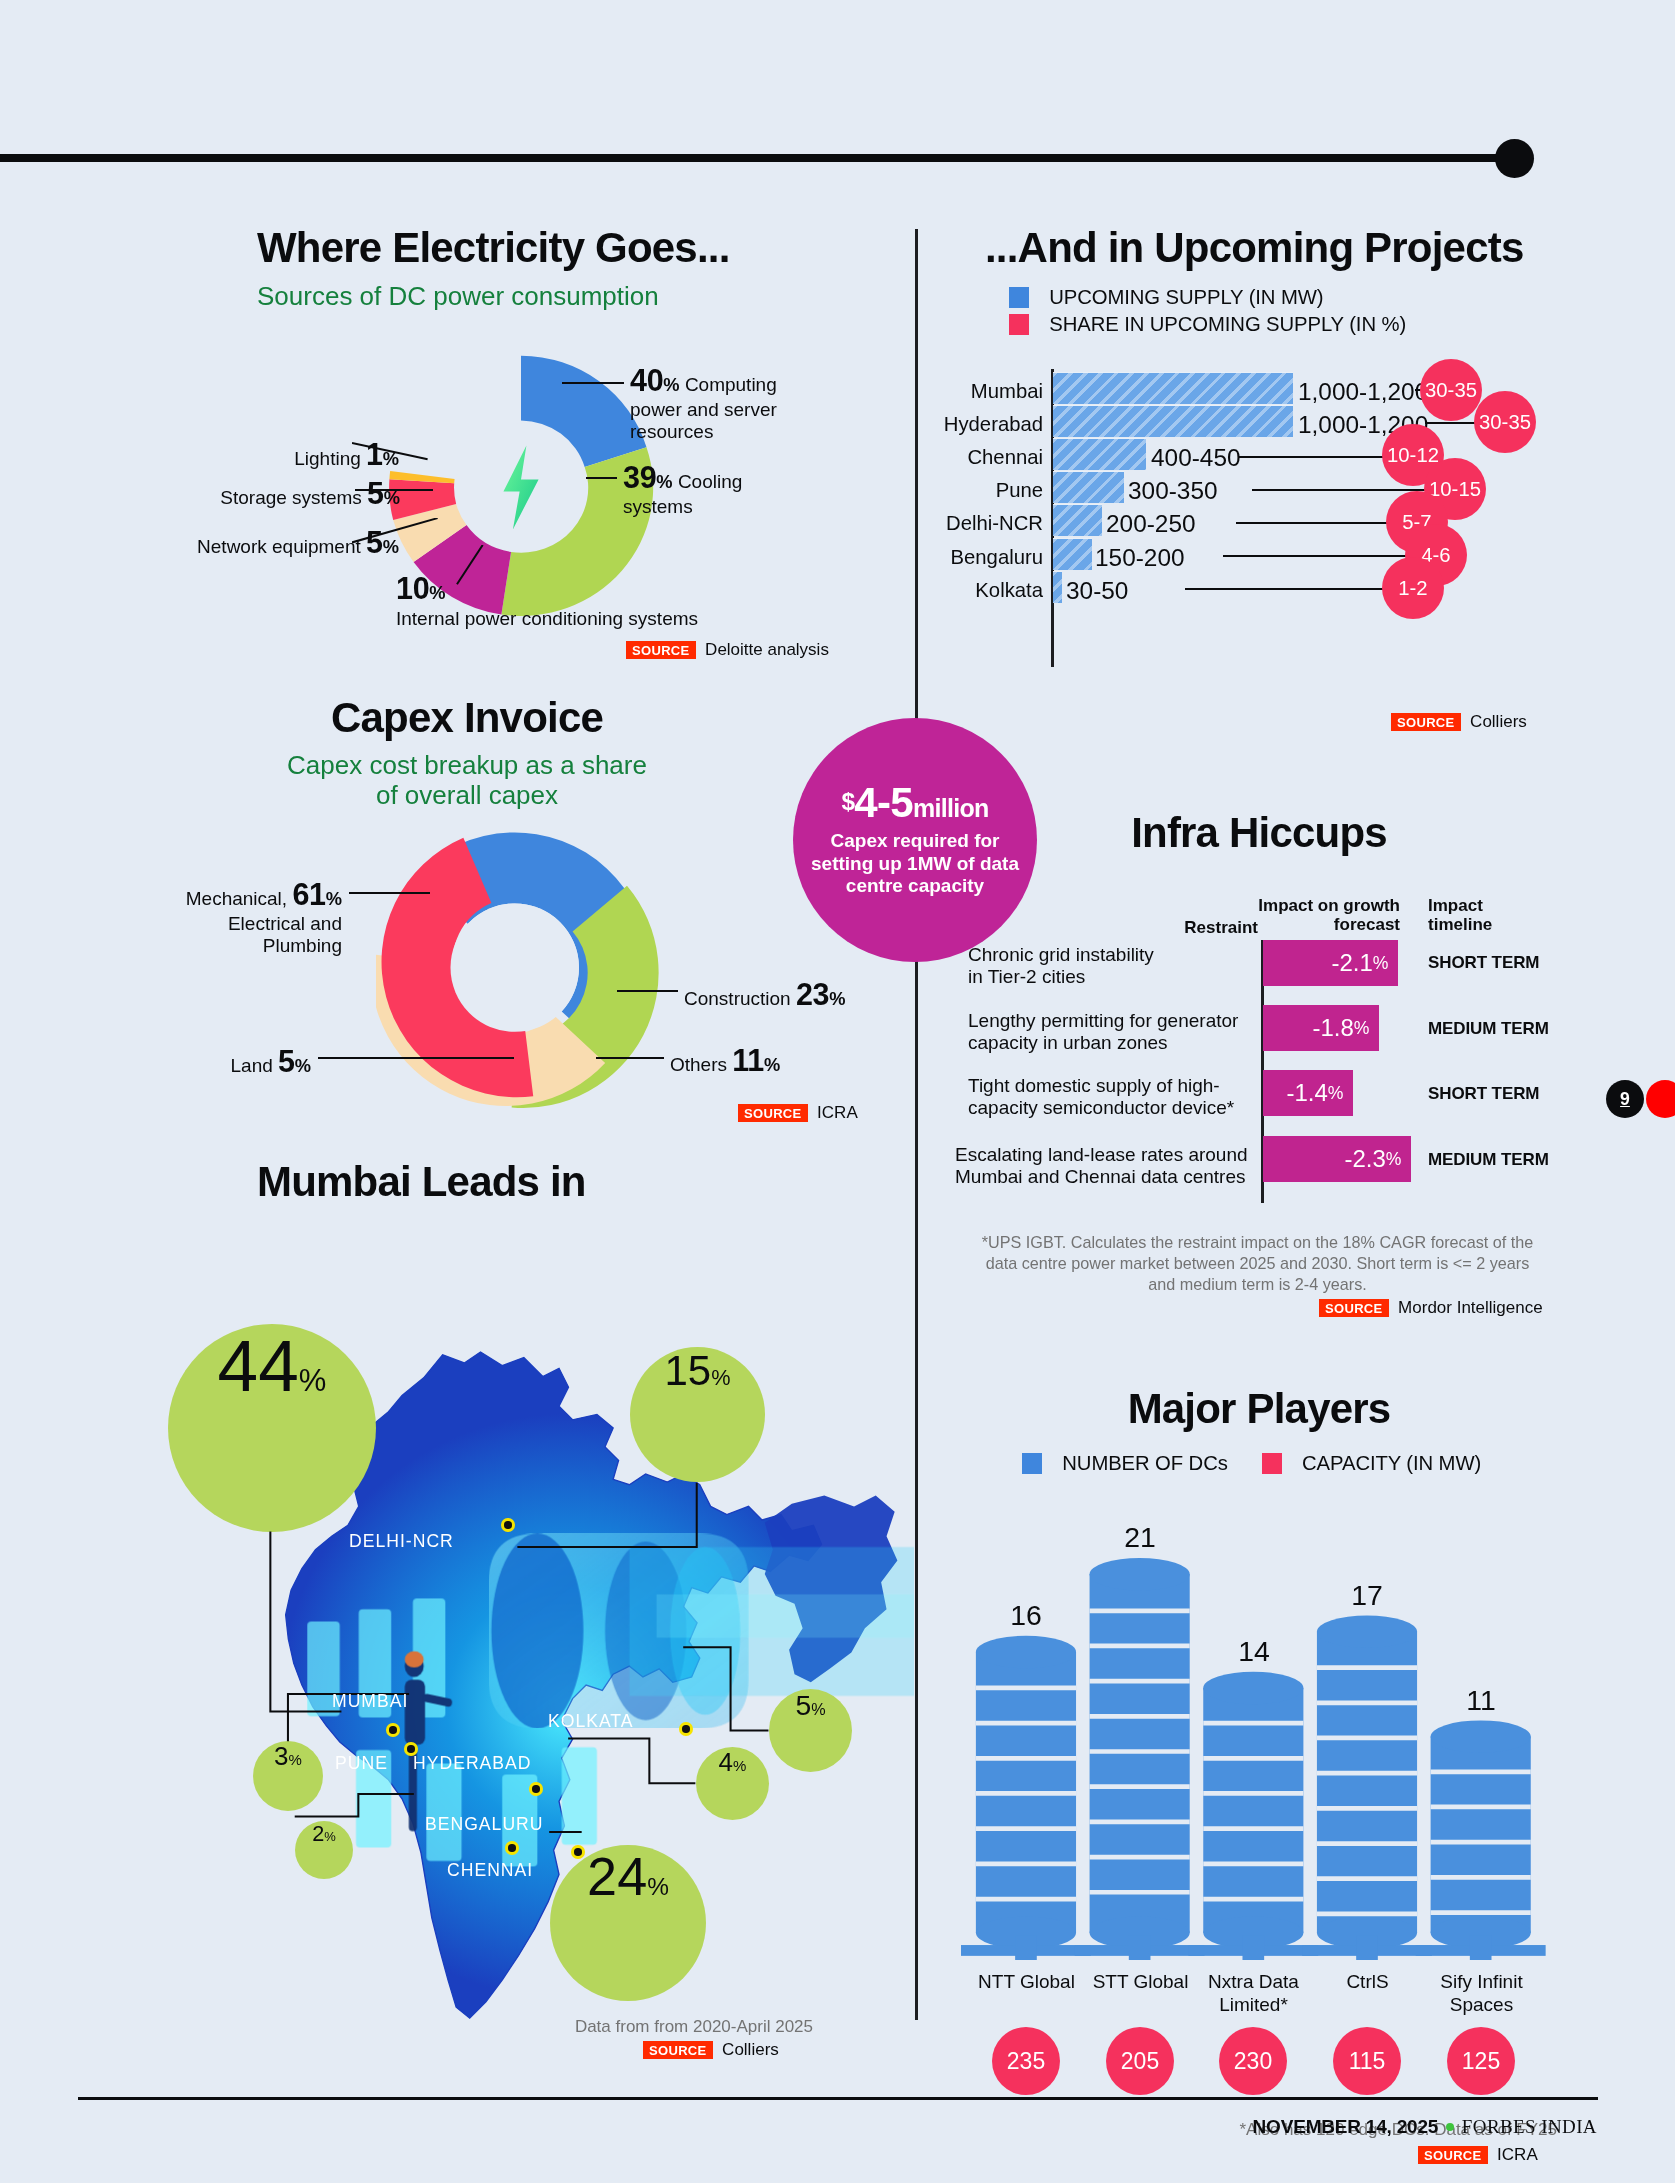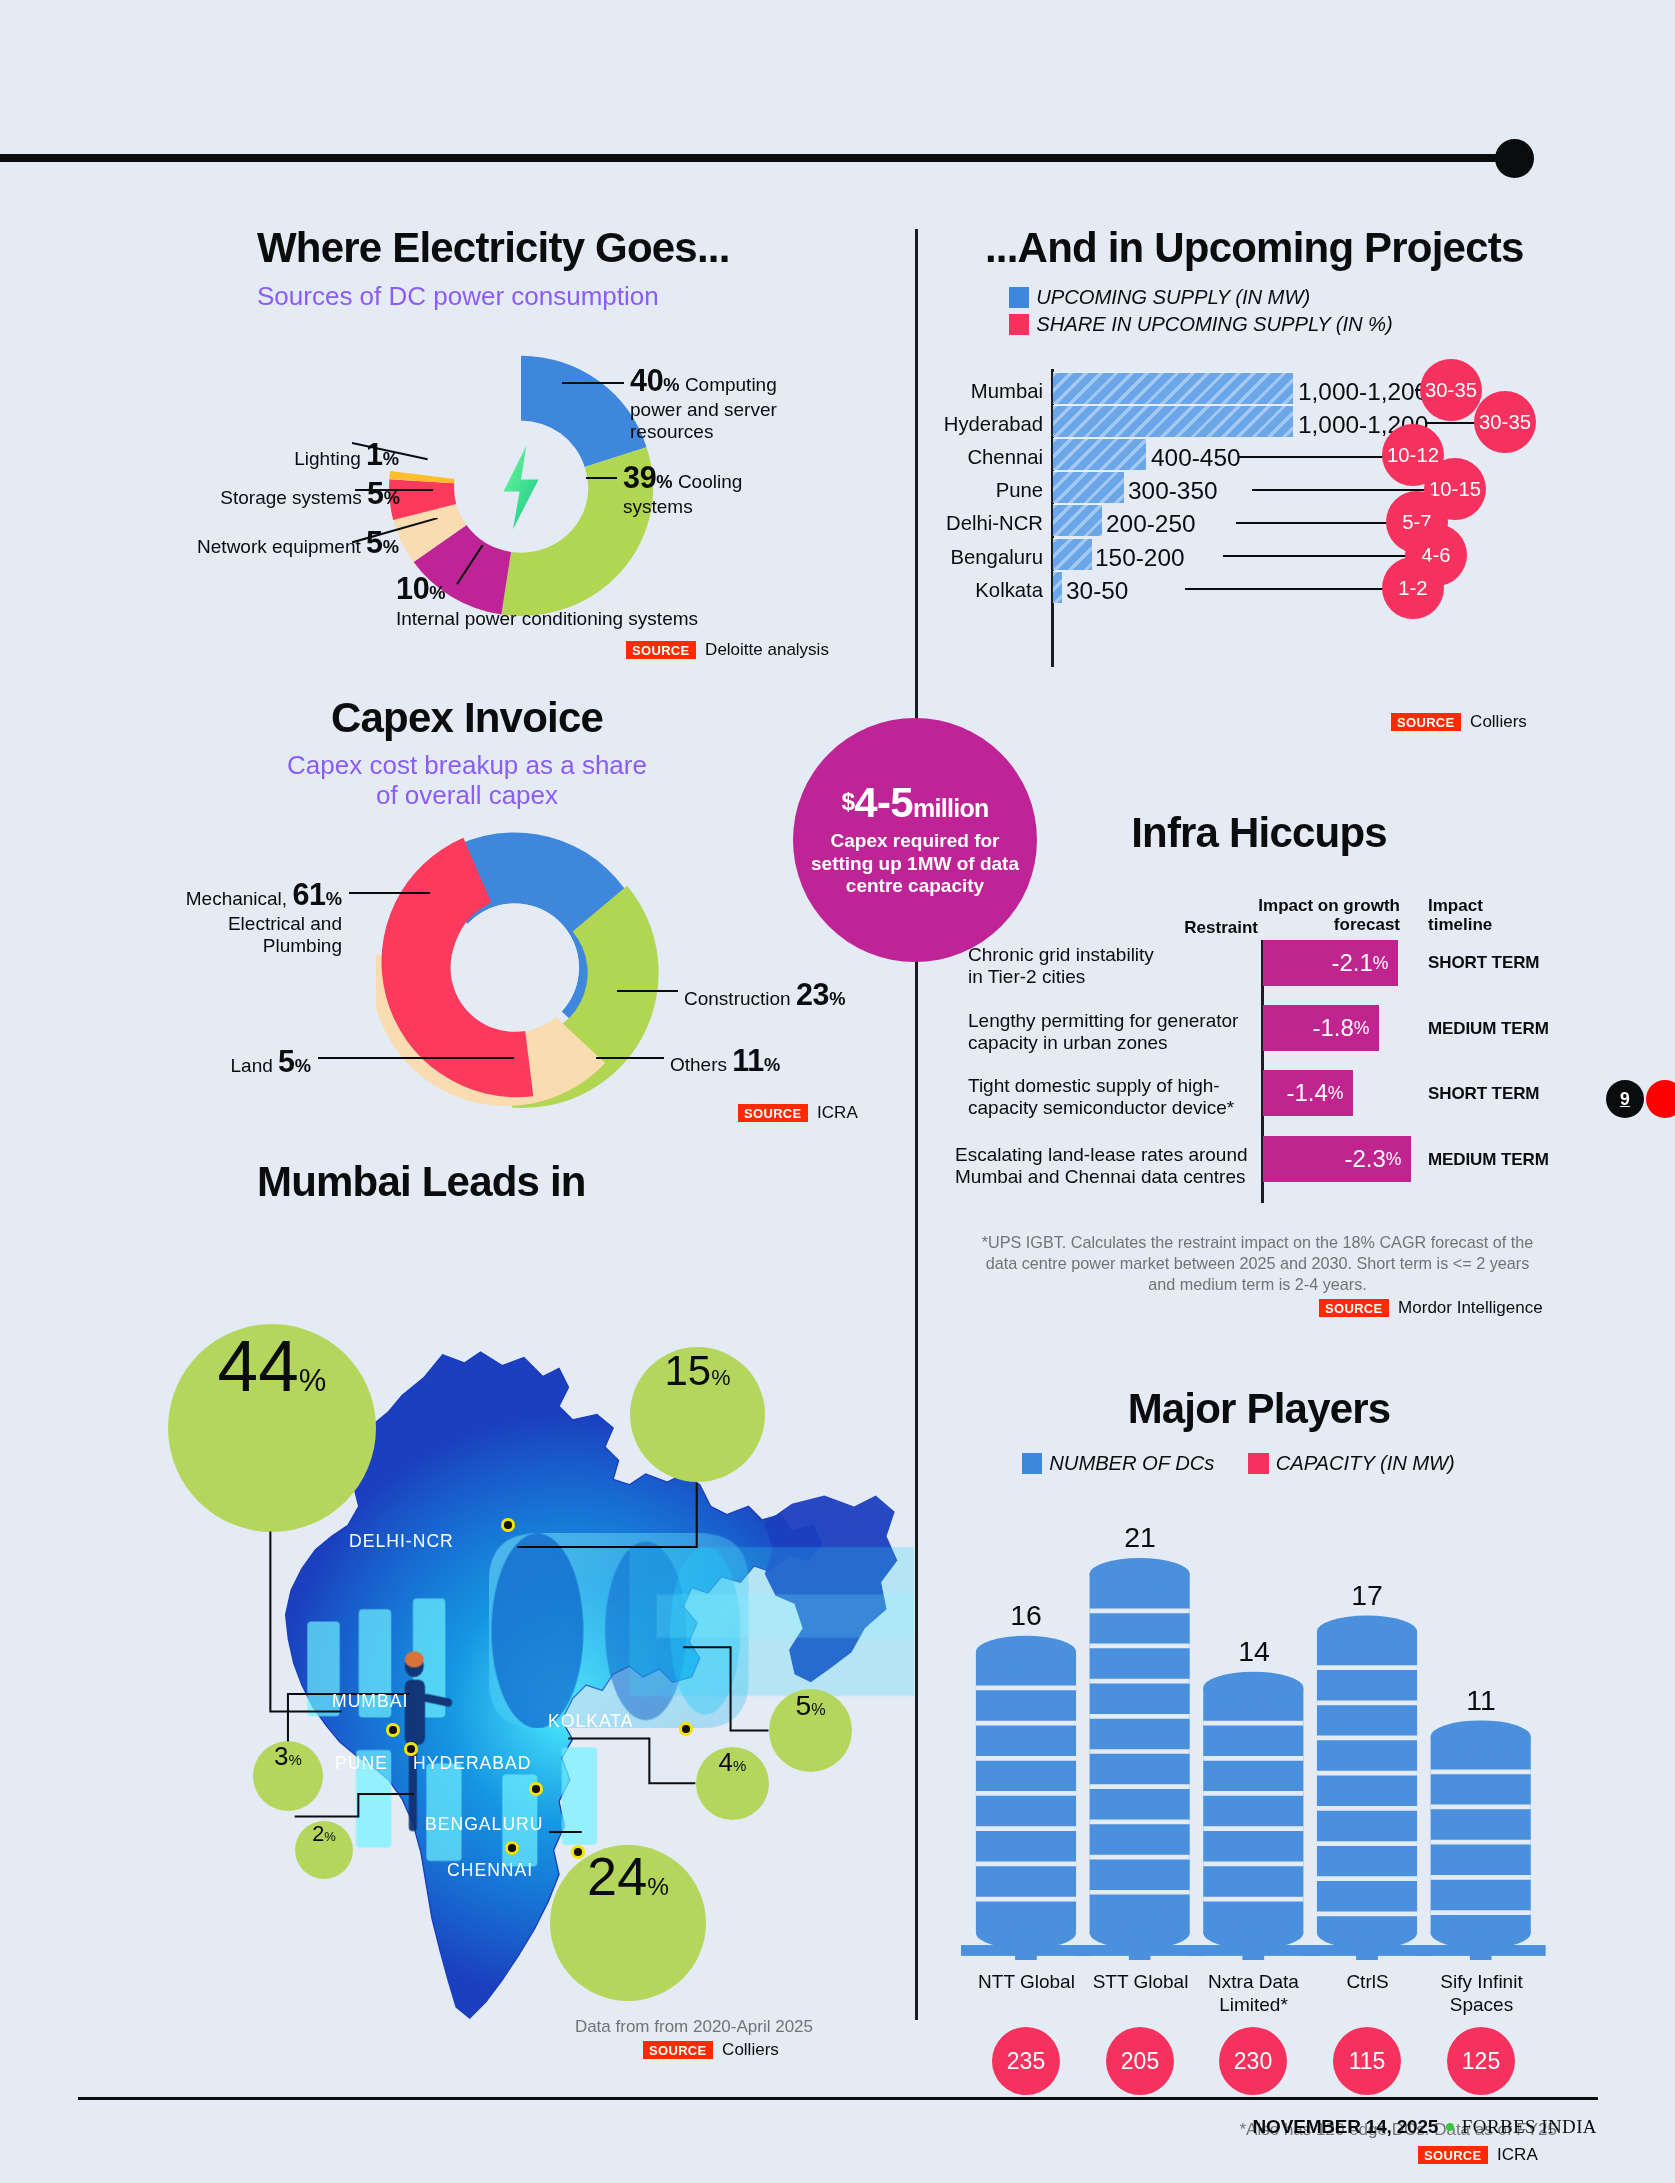--- a/index.html
+++ b/index.html
@@ -13,21 +13,21 @@
 
   
   .top-rule { position: absolute; left: 0; top: 154px; width: 1529px; height: 8.1px; background: #0b0c0e; }
   .top-dot { position: absolute; left: 1495px; top: 139px; width: 39px; height: 39px; border-radius: 50%; background: #0b0c0e; }
 
   
   .v-divider { position: absolute; left: 915px; top: 229px; width: 3.4px; height: 1791px; background: #1c1d20; }
 
   
   .h1 { font-weight: 800; font-size: 42px; letter-spacing: -0.8px; color: #0b0c0e; line-height: 1.02; }
-  .sub { font-size: 26px; color: #8b5cf6; line-height: 1.15; font-weight: 400; }
+  .sub { font-size: 26px; color: #15803d; line-height: 1.15; font-weight: 400; }
   .src-wrap { display: flex; align-items: center; gap: 9.5px; }
   .src-badge { background: #ff2a00; color: #fff; font-size: 13px; font-weight: 700; letter-spacing: 0.3px; padding: 2.7px 6.1px 2.7px 6.1px; line-height: 1; }
   .src-name { font-size: 17px; color: #0b0c0e; }
   .note { font-size: 16.2px; color: #737373; line-height: 1.3; }
 
   
   .lab { position: absolute; font-size: 19px; color: #0b0c0e; line-height: 1.18; }
   .lab b { font-size: 30.5px; font-weight: 800; letter-spacing: -0.3px; }
   .pct { font-size: 18.3px; font-weight: 700; }
   .leader { position: absolute; background: #0b0c0e; height: 2px; }
@@ -44,21 +44,21 @@
   .city-lab { position: absolute; font-size: 20.3px; color: #0b0c0e; text-align: right; }
   .mw-lab { position: absolute; font-size: 24.4px; color: #0b0c0e; white-space: nowrap; }
   .pink-circ {
     position: absolute; border-radius: 50%; background: #f5315d;
     color: #fff; display: flex; align-items: center; justify-content: center;
     font-size: 20.3px; font-weight: 400;
   }
   .conn { position: absolute; background: #0b0c0e; height: 2px; }
 
   
-  .legend-row { display: flex; align-items: center; gap: 7px; font-style: italic; }
+  .legend-row { display: flex; align-items: center; gap: 20px; }
   .legend-sw { width: 20.3px; height: 20.3px; display: inline-block; }
   .legend-tx { font-size: 20.3px; color: #0b0c0e; letter-spacing: -0.1px; }
 
   
   .capex-circle {
     position: absolute; width: 244px; height: 244px; border-radius: 50%;
     background: #bf2497; color: #fff; text-align: center;
     display: flex; flex-direction: column; align-items: center; justify-content: center;
     padding: 0 15px;
   }

